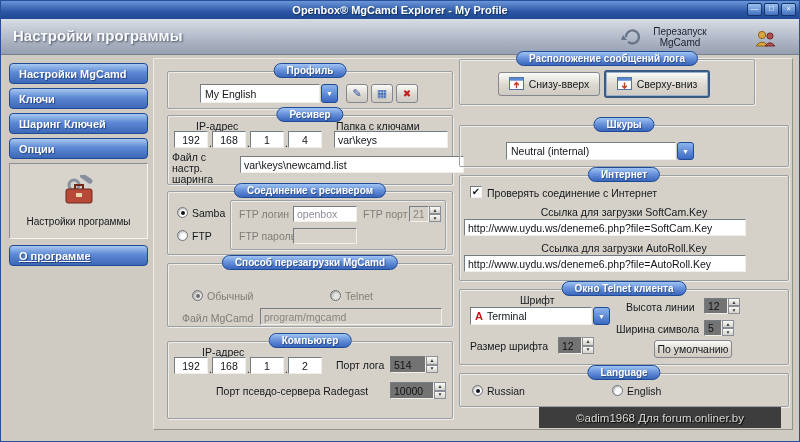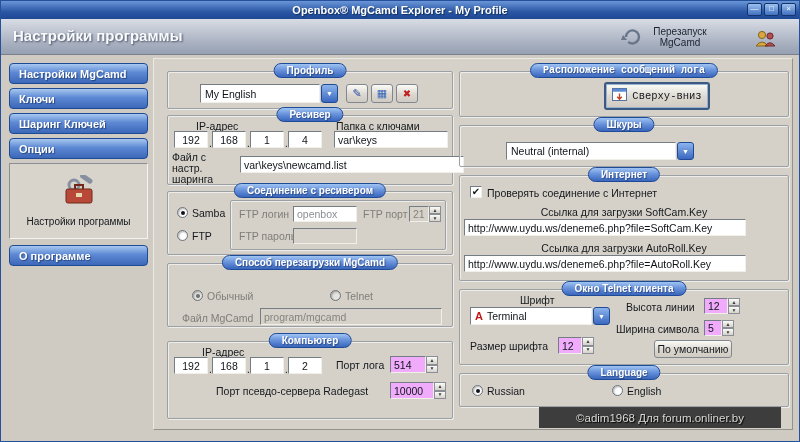--- a/index.html
+++ b/index.html
@@ -21,21 +21,21 @@
   .gb-title{position:absolute;top:-9px;left:50%;transform:translateX(-50%);padding:1px 12px;background:linear-gradient(#a0c4f2,#6a94dc 45%,#3a66bc);border:1px solid #1e4a96;border-radius:8px;color:#fff;font-size:10px;font-weight:bold;white-space:nowrap;text-shadow:1px 1px 1px rgba(10,30,70,.5);}
   .lbl{position:absolute;font-size:10.5px;color:#14181c;white-space:nowrap;}
   .lbl.center{left:0;right:0;text-align:center;}
   .lbl.dim{color:#7e7e78;}
   .tfield{position:absolute;background:#fff;border:1px solid;border-color:#747c84 #f0efe9 #f0efe9 #747c84;font-size:10.5px;color:#101418;padding:0 3px;display:flex;align-items:center;overflow:hidden;white-space:nowrap;cursor:text;}
   .tfield.center{justify-content:center;padding:0;}
   .tfield.dim{background:#d6d2ca;color:#84847e;}
   .tfield.graytext{color:#8a8e94;}
   .dot{position:absolute;font-size:10px;color:#101418;}
   .spin{position:absolute;display:flex;cursor:text;}
-  .spin .sval{flex:1;background:#f0abfc;border:1px solid;border-color:#747c84 #f0efe9 #f0efe9 #747c84;font-size:10.5px;color:#101418;display:flex;align-items:center;padding-left:3px;}
+  .spin .sval{flex:1;background:#737373;border:1px solid;border-color:#747c84 #f0efe9 #f0efe9 #747c84;font-size:10.5px;color:#101418;display:flex;align-items:center;padding-left:3px;}
   .spin.dim .sval{background:#d6d2ca;color:#84847e;}
   .spin .sbtns{width:12px;display:flex;flex-direction:column;}
   .spin .sb{flex:1;background:linear-gradient(#fbfbf7,#d6d2ca);border:1px solid #8a8e96;font-size:5px;color:#3a3e44;display:flex;align-items:center;justify-content:center;line-height:1;cursor:pointer;}
   .dd{position:absolute;display:flex;cursor:pointer;}
   .dd .dval{flex:1;background:#fff;border:1px solid;border-color:#747c84 #f0efe9 #f0efe9 #747c84;font-size:10.5px;color:#101418;display:flex;align-items:center;padding-left:4px;gap:4px;overflow:hidden;white-space:nowrap;}
   .dd .darrow{width:17px;margin-left:1px;background:linear-gradient(#8cb4ec,#3a68c0);border:1px solid #1e4a96;border-radius:3px;color:#fff;font-size:7px;display:flex;align-items:center;justify-content:center;}
   .radio{position:absolute;width:11px;height:11px;border-radius:50%;background:#fff;border:1px solid #6a727a;box-shadow:inset 1px 1px 2px rgba(0,0,0,.3);cursor:pointer;}
   .radio.on::after{content:"";position:absolute;left:2.5px;top:2.5px;width:4px;height:4px;border-radius:50%;background:#10141a;}
   .radio.dim{background:#e6e4de;}
   .radio.dim.on::after{background:#6a6e74;}
@@ -100,21 +100,21 @@
         <circle cx="12" cy="10" r="5" fill="none" stroke="#8890a0" stroke-width="3"></circle>
         <rect x="17" y="1" width="14" height="5" rx="2.5" fill="#8890a0" transform="rotate(35 24 4)"></rect>
         <rect x="4" y="14" width="26" height="14" rx="2" fill="#b84838" stroke="#702818"></rect>
         <path d="M13 14 v-4 h8 v4" fill="none" stroke="#702818" stroke-width="2"></path>
         <rect x="14" y="18" width="6" height="4" fill="#e8d8b0"></rect>
       </svg>
     </span>
     <span class="side-panel-label">Настройки программы</span>
   </div>
 
-  <div class="side-btn" style="top:244px;">
+  <div class="side-btn" style="top:244px;text-decoration:underline;">
       <span>О программе</span>
     </div>
 
   <div class="main"></div>
 
   <div class="gb" style="left:166px;top:70px;width:286px;height:38px;">
     <span class="gb-title">Профиль</span>
     <div class="dd" style="left:32px;top:12px;width:138px;height:19px;">
       <span class="dval">My English</span>
       <span class="darrow">
@@ -213,22 +213,32 @@
         <span class="sb">
             <i class="iglyph">▲</i>
           </span>
         <span class="sb">
             <i class="iglyph">▼</i>
           </span>
       </span>
     </div>
   </div>
 
-  <div class="gb" style="left:458px;top:70px;width:330px;height:46px;font-family:Liberation Mono, monospace;">
+  <div class="gb" style="left:458px;top:58px;width:296px;height:46px;">
     <span class="gb-title">Расположение сообщений лога</span>
+    <div class="btn" style="left:38px;top:12px;width:102px;height:24px;">
+      <span>
+        <svg width="15" height="13" viewBox="0 0 16 14">
+          <rect x="0.5" y="0.5" width="15" height="13" fill="#fff" stroke="#4a6a9c"></rect>
+          <rect x="1" y="1" width="14" height="3" fill="#5a8ad4"></rect>
+          <path d="M8 12 L8 6 M5.5 8.5 L8 6 L10.5 8.5" stroke="#c04020" stroke-width="1.5" fill="none"></path>
+        </svg>
+      </span>
+      <span>Снизу-вверх</span>
+    </div>
     <div class="btn selected" style="left:144px;top:10px;width:106px;height:28px;">
       <span>
         <svg width="15" height="13" viewBox="0 0 16 14">
           <rect x="0.5" y="0.5" width="15" height="13" fill="#fff" stroke="#4a6a9c"></rect>
           <rect x="1" y="1" width="14" height="3" fill="#5a8ad4"></rect>
           <path d="M8 6 L8 12 M5.5 9.5 L8 12 L10.5 9.5" stroke="#c04020" stroke-width="1.5" fill="none"></path>
         </svg>
       </span>
       <span>Сверху-вниз</span>
     </div>

